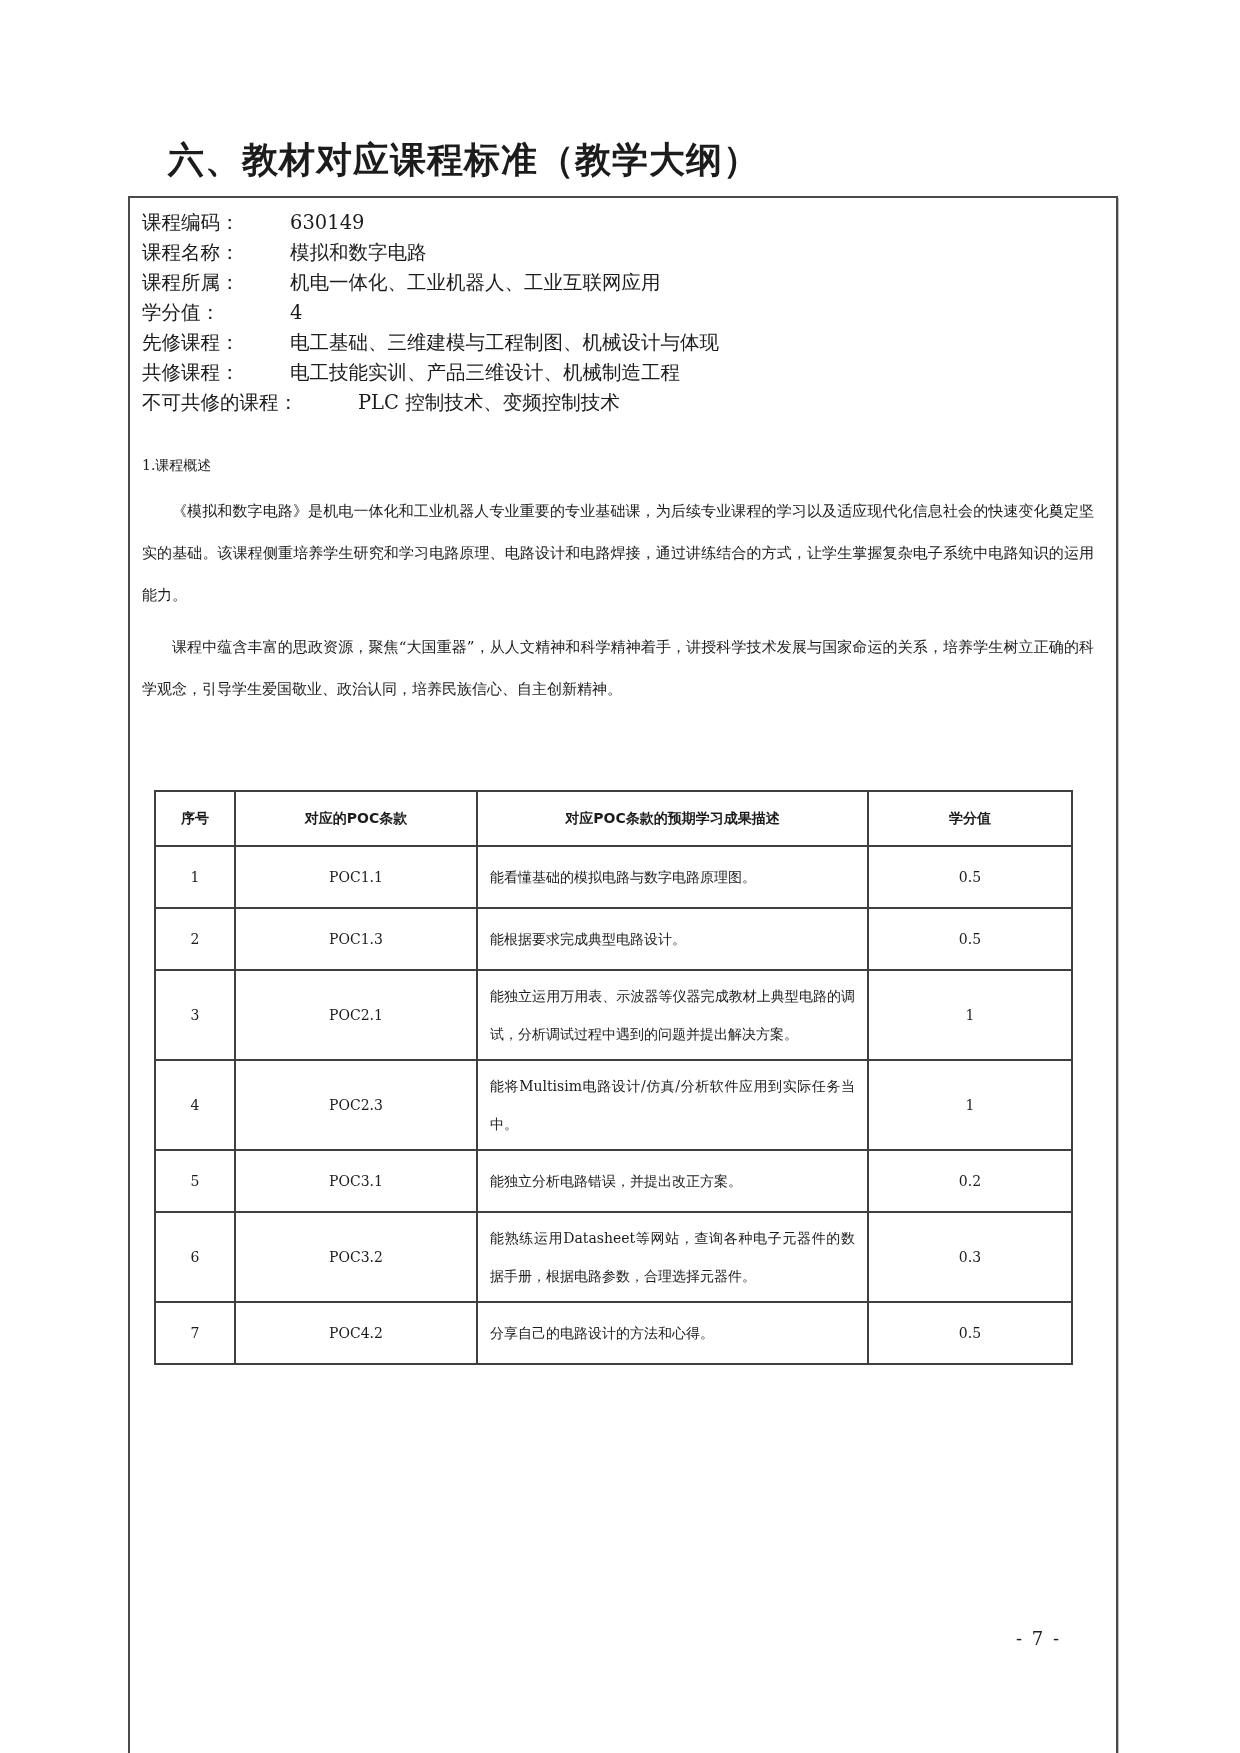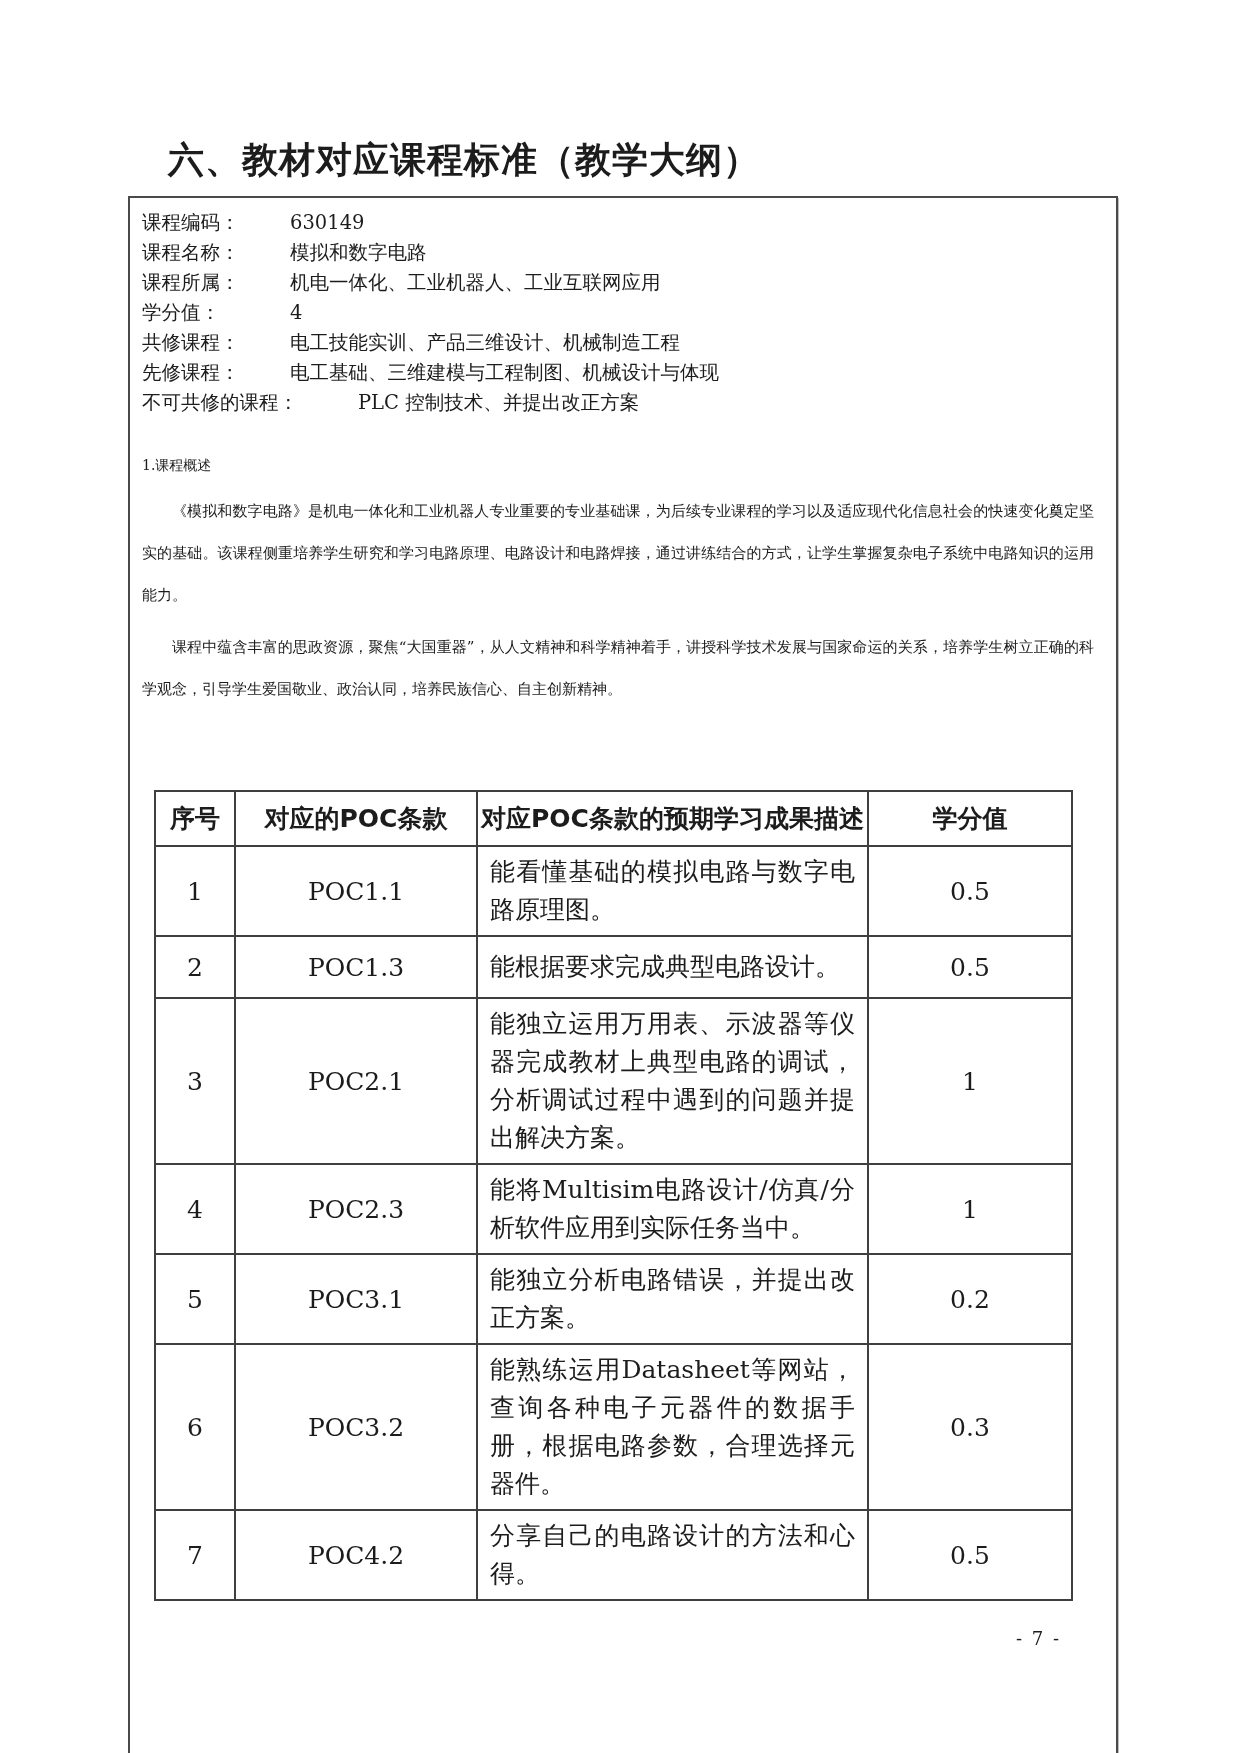--- a/index.html
+++ b/index.html
@@ -64,21 +64,21 @@
   }
   .sec2-heading { margin-top: 38px; }
   table.poc-table {
     border-collapse: collapse;
     table-layout: fixed;
     margin: 80px 0 0 12px;
     width: 917px;
   }
   .poc-table th, .poc-table td {
     border: 2px solid #3f3f3f;
-    font-size: 25px;
+    font-size: 14px;
     overflow: hidden;
   }
   .poc-table th {
     font-family: "DejaVu Sans", "Liberation Sans", sans-serif;
     font-weight: bold;
     height: 51px;
     text-align: center;
   }
   .poc-table td { height: 48px; }
   .cell-center { text-align: center; }
@@ -111,27 +111,27 @@
     <div class="info-line">
       <span class="info-label">课程名称：</span><span class="info-value">模拟和数字电路</span>
     </div>
     <div class="info-line">
       <span class="info-label">课程所属：</span><span class="info-value">机电一体化、工业机器人、工业互联网应用</span>
     </div>
     <div class="info-line">
       <span class="info-label">学分值：</span><span class="info-value">4</span>
     </div>
     <div class="info-line">
+      <span class="info-label">先修课程：</span><span class="info-value">电工基础、三维建模与工程制图、机械设计与体现</span>
+    </div>
+    <div class="info-line">
       <span class="info-label">共修课程：</span><span class="info-value">电工技能实训、产品三维设计、机械制造工程</span>
     </div>
-    <div class="info-line">
-      <span class="info-label">先修课程：</span><span class="info-value">电工基础、三维建模与工程制图、机械设计与体现</span>
-    </div>
     <div class="info-line line-wide">
-      <span class="info-label">不可共修的课程：</span><span class="info-value">PLC 控制技术、并提出改正方案</span>
+      <span class="info-label">不可共修的课程：</span><span class="info-value">PLC 控制技术、变频控制技术</span>
     </div>
   </div>
 
   <div class="sec-heading">1.课程概述</div>
 
   <p class="para">《模拟和数字电路》是机电一体化和工业机器人专业重要的专业基础课，为后续专业课程的学习以及适应现代化信息社会的快速变化奠定坚实的基础。该课程侧重培养学生研究和学习电路原理、电路设计和电路焊接，通过讲练结合的方式，让学生掌握复杂电子系统中电路知识的运用能力。</p>
   <p class="para">课程中蕴含丰富的思政资源，聚焦“大国重器”，从人文精神和科学精神着手，讲授科学技术发展与国家命运的关系，培养学生树立正确的科学观念，引导学生爱国敬业、政治认同，培养民族信心、自主创新精神。</p>
 
 
   <table class="poc-table">

